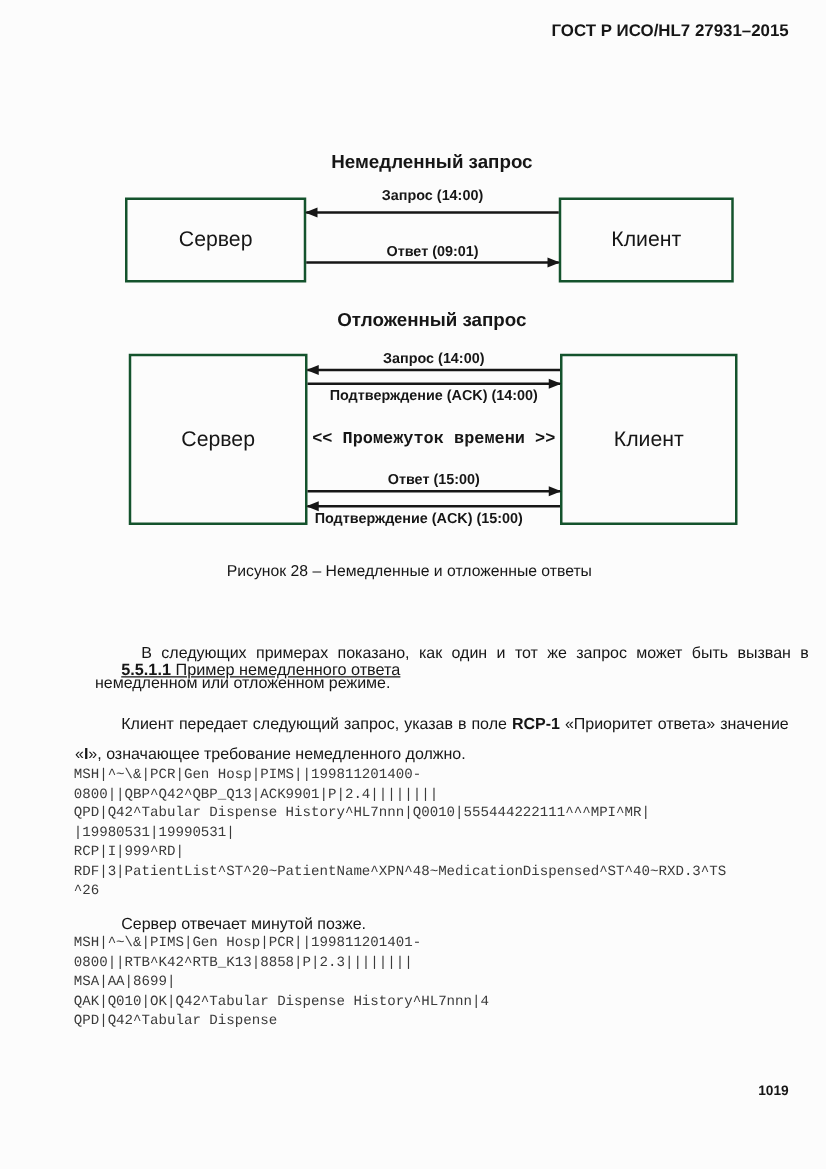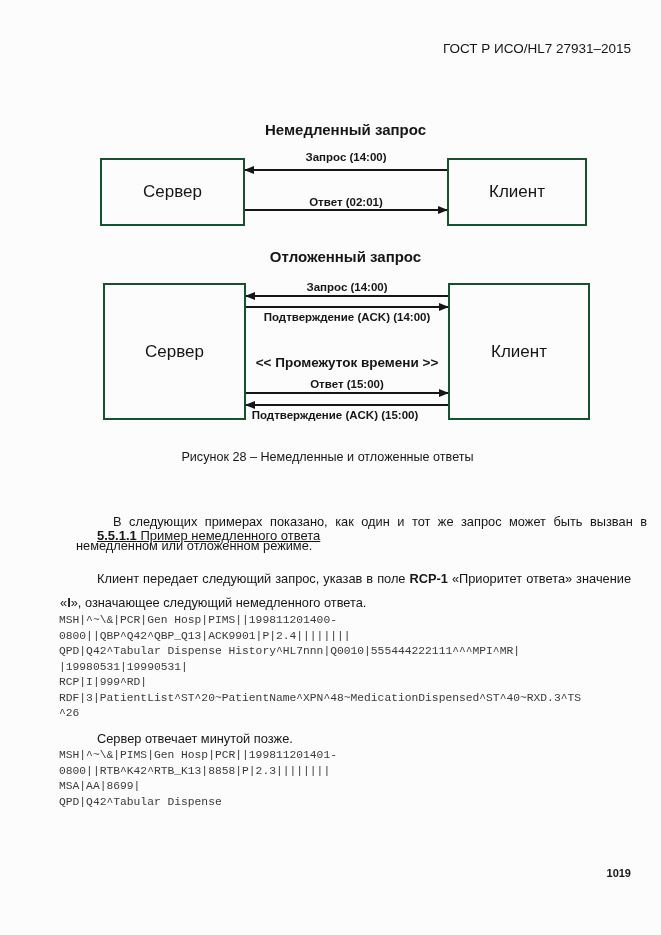--- a/index.html
+++ b/index.html
@@ -7,21 +7,21 @@
     position:relative; width:661px; height:935px; margin:0 auto;
     background:#fcfcfc; color:#161616;
     font-family:"Liberation Sans", sans-serif;
     overflow:hidden;
   }
   .blk { position:absolute; left:60px; width:571px; }
   .body-text { font-size:12.8px; line-height:24px; text-align:justify; }
   .indent { text-indent:37px; }
   .bold { font-weight:bold; }
 
-  #doc-header { top:41px; text-align:right; font-weight:normal; font-size:13.5px; }
+  #doc-header { top:17px; text-align:right; font-weight:bold; font-size:13.5px; }
   #intro { top:55px; }
 
   .fig-title { text-align:center; font-weight:bold; font-size:15px; }
   #d1-title { top:121px; }
   #d2-title { top:248px; }
 
   .diagram { position:absolute; left:60px; width:571px; }
   #d1 { top:158px; height:70px; }
   #d2 { top:283px; height:141px; }
 
@@ -81,71 +81,72 @@
 
   <div id="d1" class="diagram">
     <div class="dbox server">
         <span>Сервер</span>
       </div>
     <div class="dbox client">
         <span>Клиент</span>
       </div>
     <div class="alab" style="left:185px; top:-7px; width:202px;">Запрос (14:00)</div>
     <div class="arrow hl" style="left:185px; top:11px; width:202px;"></div>
-    <div class="alab" style="left:185px; top:38px; width:202px;">Ответ (02:01)</div>
+    <div class="alab" style="left:185px; top:38px; width:202px;">Ответ (09:01)</div>
     <div class="arrow hr" style="left:185px; top:51px; width:202px;"></div>
   </div>
 
   <div id="d2-title" class="blk fig-title">Отложенный запрос</div>
 
   <div id="d2" class="diagram">
     <div class="dbox server">
         <span>Сервер</span>
       </div>
     <div class="dbox client">
         <span>Клиент</span>
       </div>
 
     <div class="alab" style="left:186px; top:-2px; width:202px;">Запрос (14:00)</div>
     <div class="arrow hl" style="left:186px; top:12px; width:202px;"></div>
 
     <div class="arrow hr" style="left:186px; top:23px; width:202px;"></div>
     <div class="alab" style="left:186px; top:28px; width:202px;">Подтверждение (ACK) (14:00)</div>
 
-    <div class="alab big" style="left:186px; top:72px; width:202px;">&lt;&lt; Промежуток времени &gt;&gt;</div>
+    <div class="alab big" style="left:186px; top:61px; width:202px;font-family:Liberation Mono, monospace;">&lt;&lt; Промежуток времени &gt;&gt;</div>
 
     <div class="alab" style="left:186px; top:95px; width:202px;">Ответ (15:00)</div>
     <div class="arrow hr" style="left:186px; top:109px; width:202px;"></div>
 
     <div class="arrow hl" style="left:186px; top:121px; width:202px;"></div>
     <div class="alab" style="left:174px; top:126px; width:202px;">Подтверждение (ACK) (15:00)</div>
   </div>
 
   <div id="caption" class="blk">Рисунок 28 – Немедленные и отложенные ответы</div>
 
   <p id="para-examples" class="blk body-text indent" style="margin:16px;">В следующих примерах показано, как один и тот же запрос может быть вызван в немедленном или отложенном режиме.</p>
 
   <div id="heading" class="blk indent"><span class="bold">5.5.1.1</span><span> Пример немедленного ответа</span></div>
 
-  <p id="para-client" class="blk body-text indent" style="margin:0;"><span>Клиент передает следующий запрос, указав в поле </span><span class="bold">RCP-1</span><span> «Приоритет ответа» значение «</span><span class="bold">I</span><span>», означающее следующий немедленного ответа.</span></p>
+  <p id="para-client" class="blk body-text indent" style="margin:0;"><span>Клиент передает следующий запрос, указав в поле </span><span class="bold">RCP-1</span><span> «Приоритет ответа» значение «</span><span class="bold">I</span><span>», означающее требование немедленного должно.</span></p>
 
   <div id="code1" class="code">
     <div>MSH|^~\&amp;|PCR|Gen Hosp|PIMS||199811201400-</div>
     <div>0800||QBP^Q42^QBP_Q13|ACK9901|P|2.4||||||||</div>
     <div>QPD|Q42^Tabular Dispense History^HL7nnn|Q0010|555444222111^^^MPI^MR|</div>
     <div>|19980531|19990531|</div>
     <div>RCP|I|999^RD|</div>
     <div>RDF|3|PatientList^ST^20~PatientName^XPN^48~MedicationDispensed^ST^40~RXD.3^TS</div>
     <div>^26</div>
   </div>
 
   <p id="para-server" class="blk body-text indent" style="margin:0;">Сервер отвечает минутой позже.</p>
 
   <div id="code2" class="code">
     <div>MSH|^~\&amp;|PIMS|Gen Hosp|PCR||199811201401-</div>
     <div>0800||RTB^K42^RTB_K13|8858|P|2.3||||||||</div>
     <div>MSA|AA|8699|</div>
+    <div>QAK|Q010|OK|Q42^Tabular Dispense History^HL7nnn|4</div>
     <div>QPD|Q42^Tabular Dispense</div>
   </div>
 
   <div id="page-number" class="blk">1019</div>
 
 </div>
 
 </body></html>

